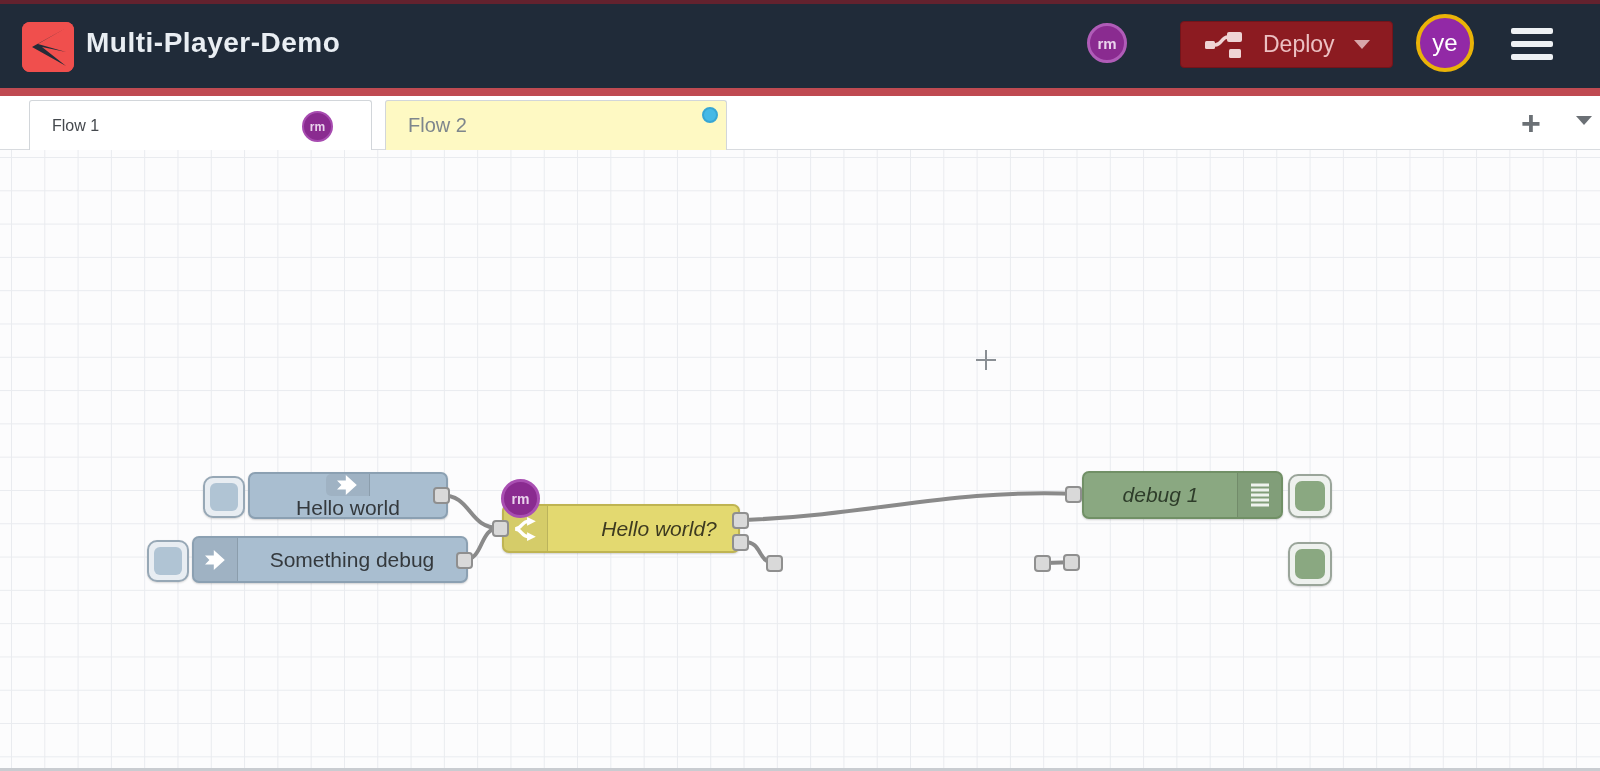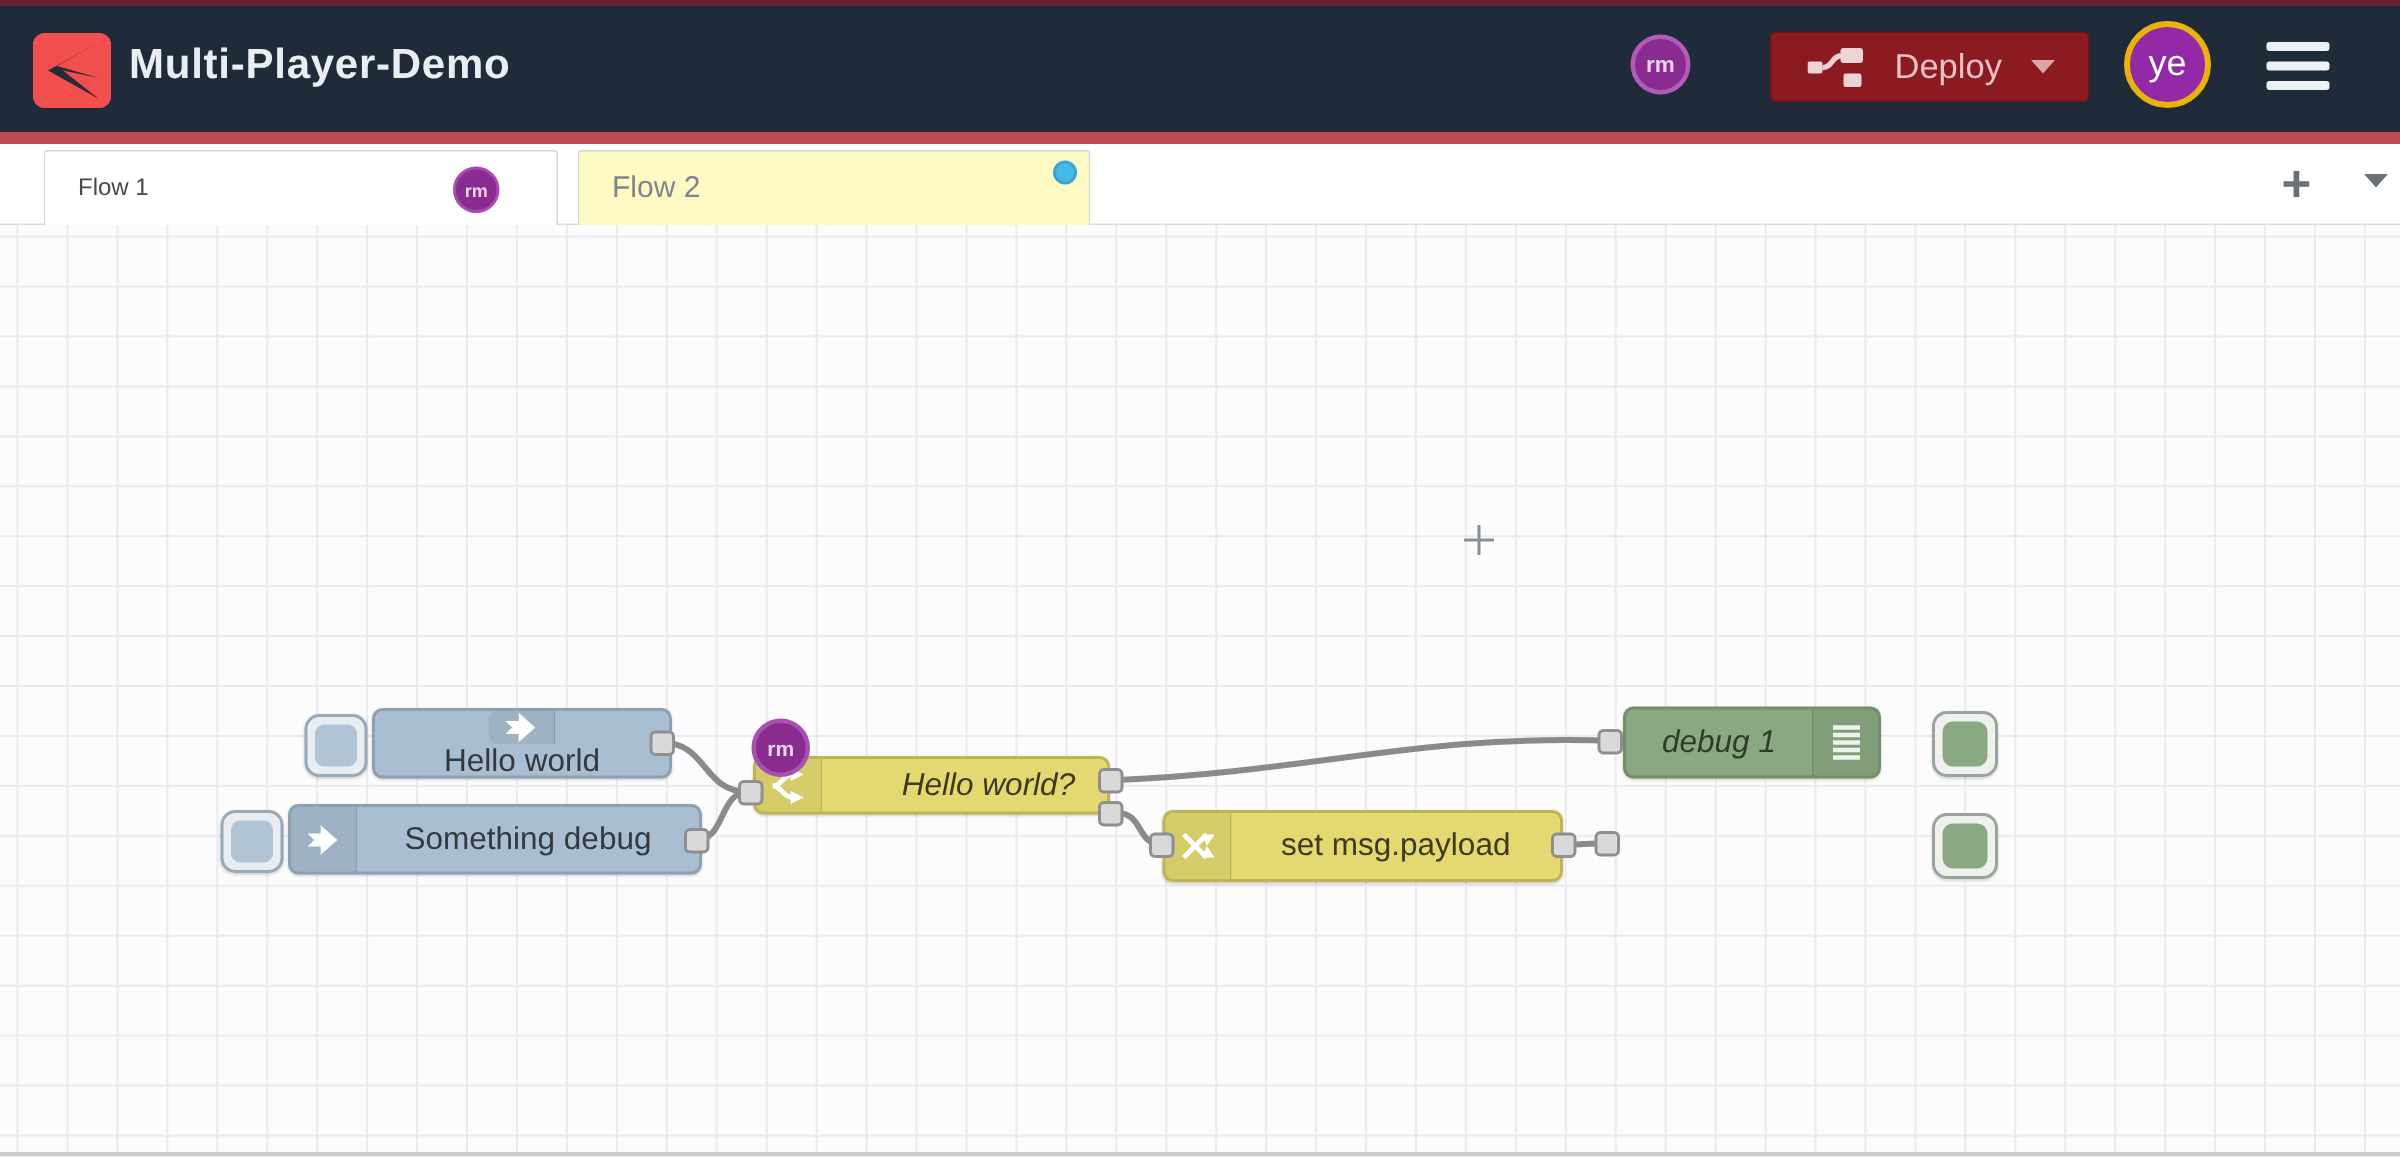--- a/index.html
+++ b/index.html
@@ -189,51 +189,41 @@
   <div class="node node-inject" style="left:192px; top:386px; width:276px; height:47px;">
     <div class="icon-band icon-band-left">
       <svg width="22" height="22" viewBox="0 0 20 20">
         <polygon points="0,6 8,6 8,1 18,10 8,19 8,14 0,14 4,10" fill="#ffffff"></polygon>
       </svg>
     </div>
     <span class="node-label">Something debug</span>
   </div>
   <div class="port" style="left:456px; top:402px;"></div>
 
-  <div class="node node-yellow" style="left:502px; top:354px; width:238px; height:39px;gap:32px;">
+  <div class="node node-yellow" style="left:502px; top:354px; width:238px; height:49px;gap:32px;">
     <div class="icon-band icon-band-left">
       <svg width="24" height="24" viewBox="0 0 22 22">
         <path d="M1 11 C7 11 7 4 13 4 M1 11 C7 11 7 18 13 18" stroke="#fff" stroke-width="3" fill="none"></path>
         <polygon points="12,0 20,4 12,8" fill="#fff"></polygon>
         <polygon points="12,14 20,18 12,22" fill="#fff"></polygon>
       </svg>
     </div>
     <span class="node-label label-italic">Hello world?</span>
   </div>
   <div class="node-user-badge" style="left:501px; top:329px;">
     <span>rm</span>
   </div>
   <div class="port" style="left:492px; top:370px;"></div>
   <div class="port" style="left:732px; top:362px;"></div>
   <div class="port" style="left:732px; top:384px;"></div>
 
-  <div class="node node-yellow" style="left:775px; top:390px; width:267px; height:48px;">
-    <div class="icon-band icon-band-left">
-      <svg width="24" height="24" viewBox="0 0 22 22">
-        <path d="M2 4 L16 18 M16 4 L2 18" stroke="#fff" stroke-width="3" fill="none"></path>
-        <polygon points="13,18 21,18 16,11" fill="#fff"></polygon>
-        <polygon points="13,4 21,4 16,11" fill="#fff"></polygon>
-      </svg>
-    </div>
-    <span class="node-label">set msg.payload</span>
-  </div>
   <div class="port" style="left:766px; top:405px;"></div>
   <div class="port" style="left:1034px; top:405px;"></div>
 
-  <div class="node node-debug" style="left:1082px; top:321px; width:172px; height:48px;">
+  <div class="node node-debug" style="left:1082px; top:321px; width:201px; height:48px;">
     <span class="node-label label-italic">debug 1</span>
     <div class="icon-band icon-band-right">
       <svg width="24" height="26" viewBox="0 0 24 26">
         <g stroke="#eef3ee" stroke-width="3">
           <line x1="3" y1="3" x2="21" y2="3"></line>
           <line x1="3" y1="8" x2="21" y2="8"></line>
           <line x1="3" y1="13" x2="21" y2="13"></line>
           <line x1="3" y1="18" x2="21" y2="18"></line>
           <line x1="3" y1="23" x2="21" y2="23"></line>
         </g>

